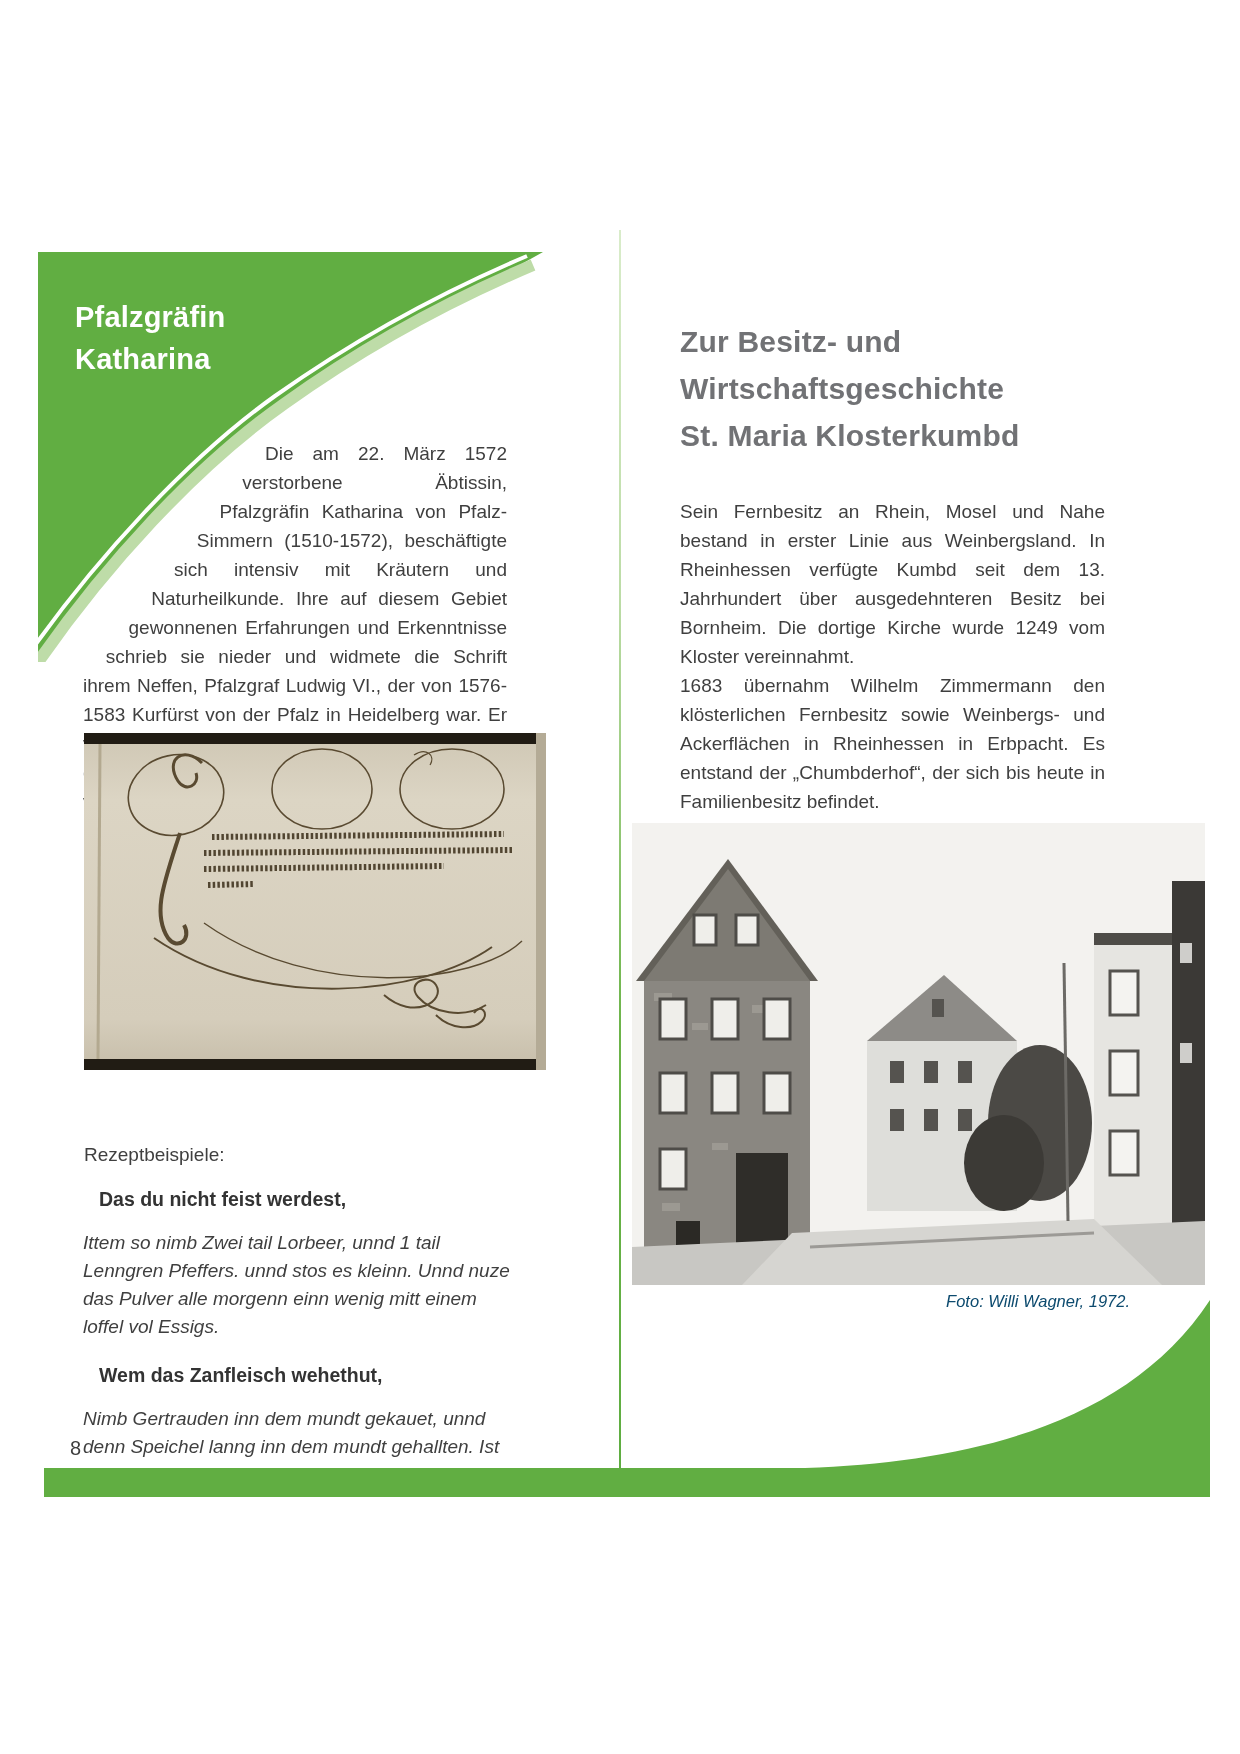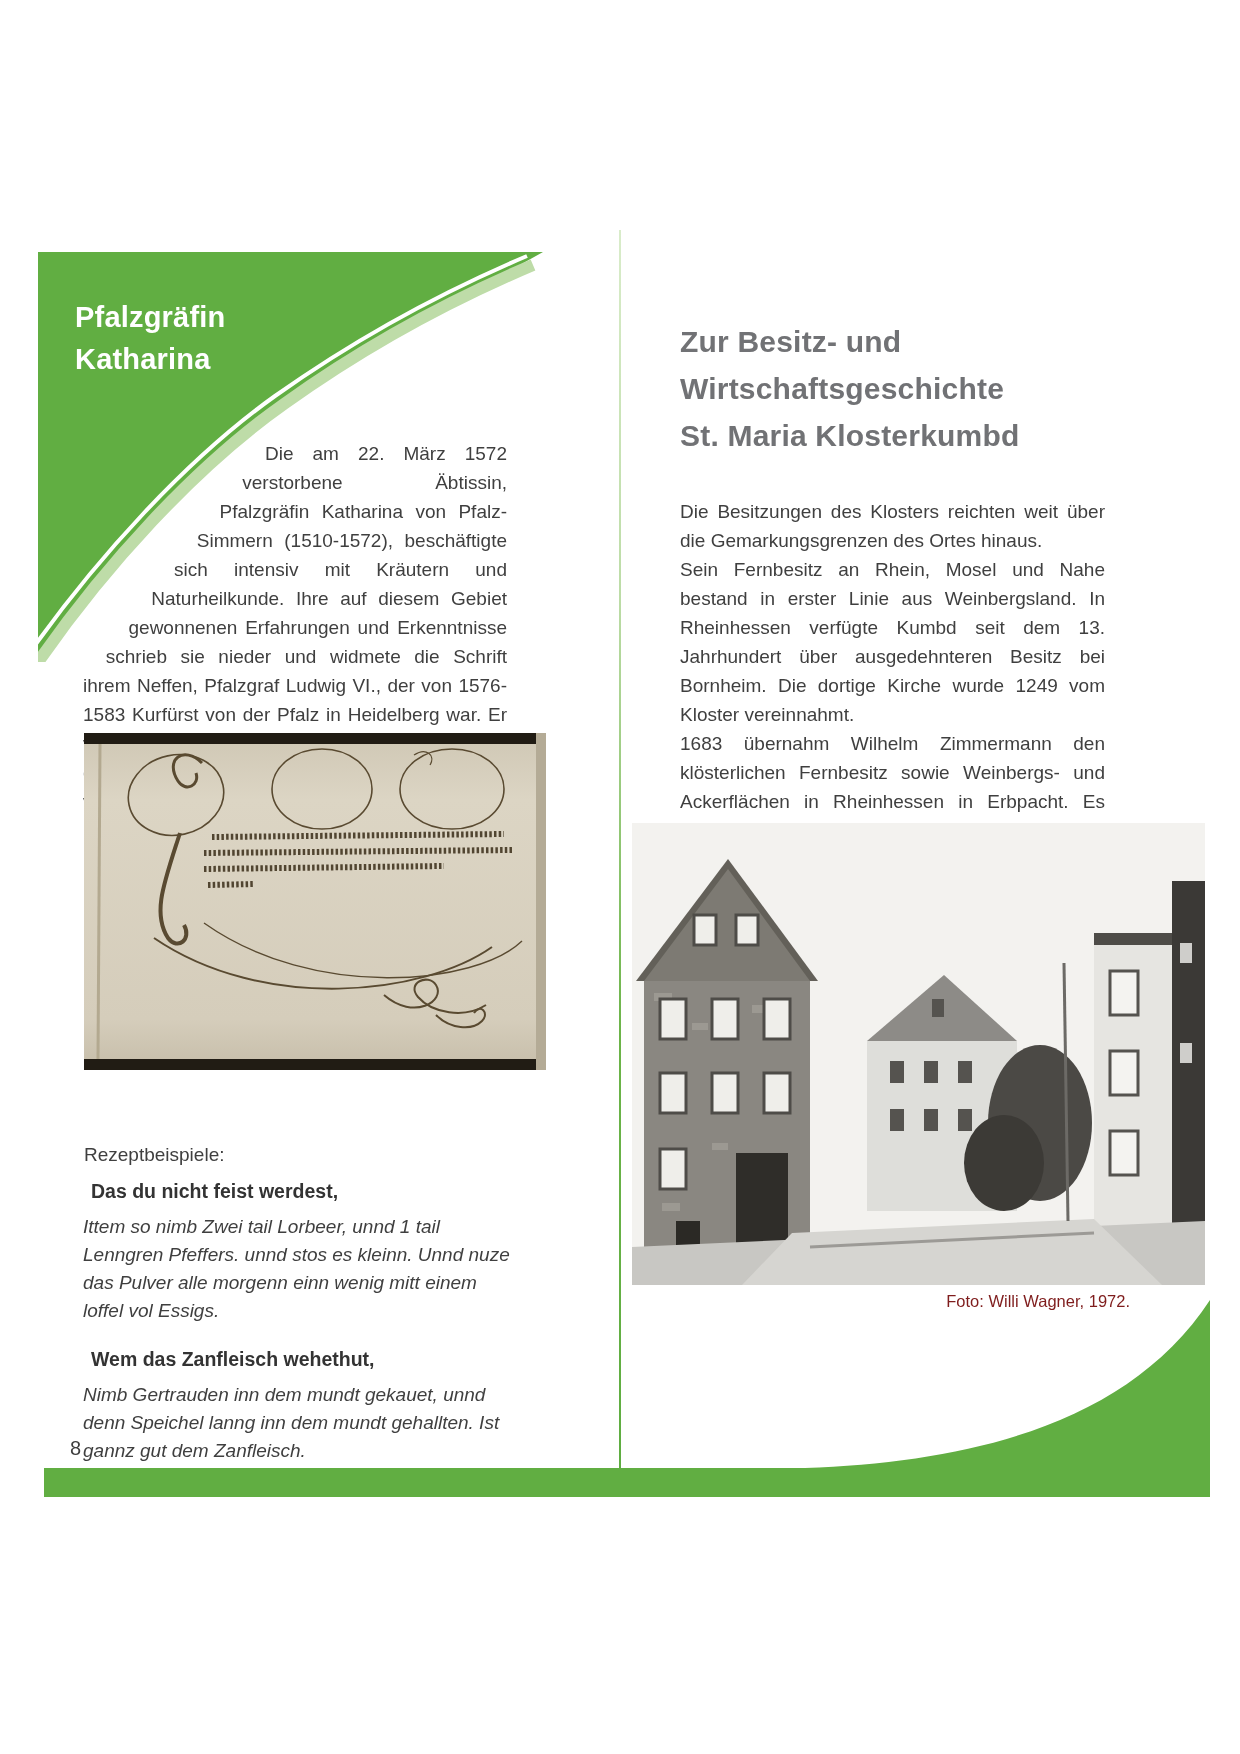--- a/index.html
+++ b/index.html
@@ -20,35 +20,35 @@
                clip-path:polygon(0 0,182px 0,0 232px);}
 
   
   .manuscript{left:84px;top:733px;width:462px;height:337px;box-shadow:0 0 0 1px #b9b2a0 inset;}
   .fig-caption{left:84px;top:1076px;width:462px;text-align:right;font-style:italic;
                font-size:16.5px;line-height:20px;color:#4a4a4a;}
 
   
   .recipes{left:83px;top:1141px;width:432px;font-size:19px;line-height:28px;}
   .recipes .lead{margin:0 0 1px 1px;}
-  .recipes h3{margin:8px;font-size:19.5px;line-height:28px;color:#333;}
+  .recipes h3{margin:16px;font-size:19.5px;line-height:28px;color:#333;}
   .recipes p.rtext{margin:0 0 20px 0;font-style:italic;}
 
   
   .divider{left:619px;top:230px;width:2px;height:1238px;
            background:linear-gradient(to bottom,#d9ecca 0%,#bcdca6 30%,#6cb449 65%,#5fad41 100%);}
 
   
   .r-heading{left:680px;top:318px;width:440px;font-size:30px;line-height:47px;
              font-weight:bold;color:#717275;letter-spacing:.2px;}
   .r-body{left:680px;top:497px;width:425px;font-size:19px;line-height:29px;text-align:justify;}
   .r-body p{margin:0;}
   .photo{left:632px;top:823px;width:573px;height:462px;}
-  .photo-caption{left:680px;top:1292px;width:450px;text-align:right;
-                 font-size:16.5px;color:#7f1d1d;}
+  .photo-caption{left:680px;top:1292px;width:450px;text-align:right;font-style:italic;
+                 font-size:16.5px;color:#0c4a6e;}
 
   
   .footer-bar{left:44px;top:1468px;width:1166px;height:29px;background:#61ae42;}
   .swoosh{left:805px;top:1300px;width:405px;height:168px;}
   .pageno{font-size:20px;line-height:24px;}
   .pn-left{left:70px;top:1436px;color:#3f3f3f;}
   .pn-right{left:1158px;top:1436px;color:#ffffff;}
 </style>
 </head>
 <body>
@@ -122,21 +122,20 @@
 
   <section>
 
     <div class="abs r-heading">
       <div>Zur Besitz- und</div>
       <div>Wirtschaftsgeschichte</div>
       <div>St. Maria Klosterkumbd</div>
     </div>
 
     <div class="abs r-body">
-      <p>Die Besitzungen des Klosters reichten weit über die Gemarkungsgrenzen des Ortes hinaus.</p>
       <p>Sein Fernbesitz an Rhein, Mosel und Nahe bestand in erster Linie aus Weinbergsland. In Rheinhessen verfügte Kumbd seit dem 13. Jahrhundert über ausgedehnteren Besitz bei Bornheim. Die dortige Kirche wurde 1249 vom Kloster vereinnahmt.</p>
       <p>1683 übernahm Wilhelm Zimmermann den klösterlichen Fernbesitz sowie Weinbergs- und Ackerflächen in Rheinhessen in Erbpacht. Es entstand der „Chumbderhof“, der sich bis heute in Familienbesitz befindet.</p>
     </div>
 
     <svg class="abs photo" viewBox="0 0 573 462" preserveAspectRatio="none" aria-hidden="true">
       <rect x="0" y="0" width="573" height="462" fill="#f3f2ef"></rect>
 
       <rect x="235" y="218" width="150" height="170" fill="#dededa"></rect>
       <polygon points="235,218 312,152 385,218" fill="#8d8b87"></polygon>
       <g fill="#55534f">

